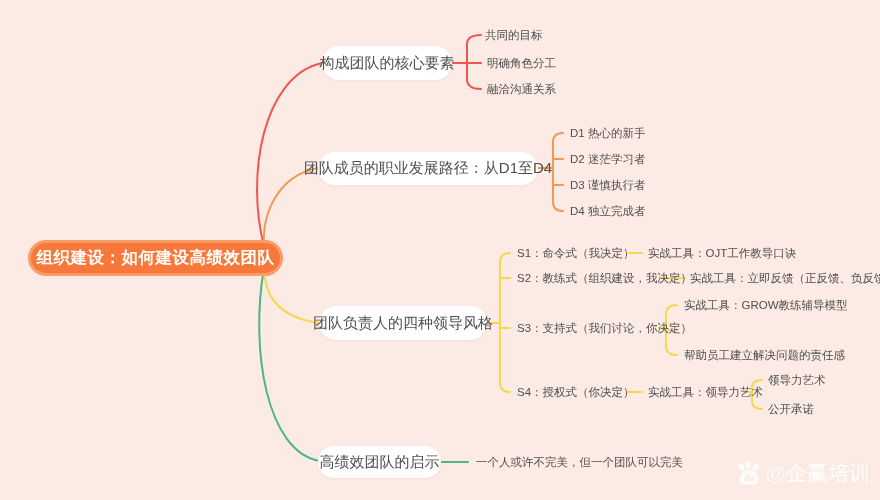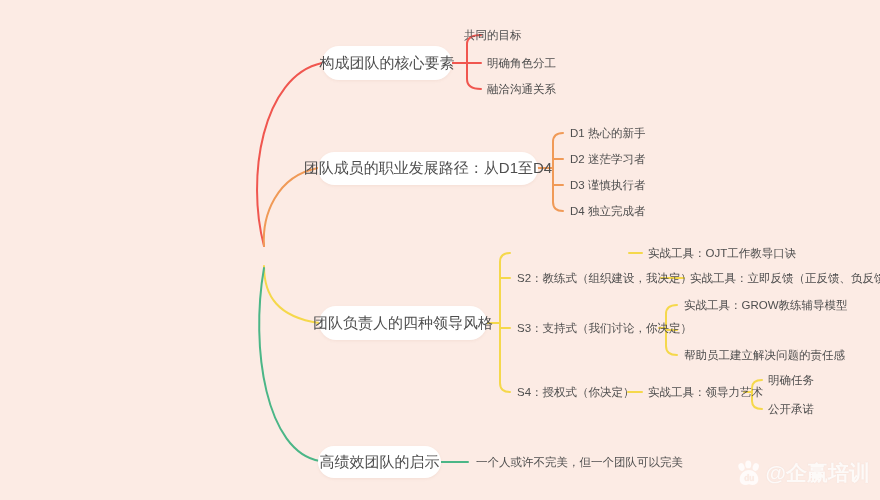--- a/index.html
+++ b/index.html
@@ -88,47 +88,49 @@
       <path d="M 744,392 H 752"></path>
       <path d="M 762,380 Q 752,380 752,388 L 752,401 Q 752,409 762,409"></path>
     </g>
 
     <g stroke="#4bb687">
       <path d="M 320,461 C 266,452 250,348 264,268"></path>
       <path d="M 440,462 H 468"></path>
     </g>
   </svg>
 
+  <div class="central" style="background: rgb(248, 119, 59); border-color: rgb(250, 156, 102);">组织建设：如何建设高绩效团队</div>
 
   <div class="pill" style="left:322px;top:46px;width:130px;height:34px;">构成团队的核心要素</div>
   <div class="pill" style="left:318px;top:152px;width:220px;height:33px;">团队成员的职业发展路径：从D1至D4</div>
   <div class="pill" style="left:318px;top:446px;width:123px;height:32px;">高绩效团队的启示</div>
   <div class="pill" style="left:319px;top:306px;width:168px;height:34px;">团队负责人的四种领导风格</div>
 
-  <div class="leaf" style="left:464px;top:35px;font-family:Liberation Serif, serif;">共同的目标</div>
+  <div class="leaf" style="left:485px;top:35px;font-family:Liberation Serif, serif;">共同的目标</div>
   <div class="leaf" style="left:487px;top:63px;">明确角色分工</div>
   <div class="leaf" style="left:487px;top:89px;">融洽沟通关系</div>
 
   <div class="leaf" style="left:570px;top:133px;">D1 热心的新手</div>
   <div class="leaf" style="left:570px;top:159px;">D2 迷茫学习者</div>
   <div class="leaf" style="left:570px;top:185px;">D3 谨慎执行者</div>
   <div class="leaf" style="left:570px;top:211px;">D4 独立完成者</div>
 
+  <div class="leaf" style="left:517px;top:253px;">S1：命令式（我决定）</div>
   <div class="leaf" style="left:648px;top:253px;">实战工具：OJT工作教导口诀</div>
 
   <div class="leaf" style="left:517px;top:278px;">S2：教练式（组织建设，我决定）</div>
   <div class="leaf" style="left:690px;top:278px;">实战工具：立即反馈（正反馈、负反馈）</div>
 
   <div class="leaf" style="left:517px;top:328px;">S3：支持式（我们讨论，你决定）</div>
   <div class="leaf" style="left:684px;top:305px;">实战工具：GROW教练辅导模型</div>
   <div class="leaf" style="left:684px;top:355px;">帮助员工建立解决问题的责任感</div>
 
   <div class="leaf" style="left:517px;top:392px;">S4：授权式（你决定）</div>
   <div class="leaf" style="left:648px;top:392px;">实战工具：领导力艺术</div>
-  <div class="leaf" style="left:768px;top:380px;">明确任务</div>
+  <div class="leaf" style="left:768px;top:380px;">领导力艺术</div>
   <div class="leaf" style="left:768px;top:409px;">公开承诺</div>
 
   <div class="leaf" style="left:476px;top:462px;">一个人或许不完美，但一个团队可以完美</div>
 
   <div class="watermark">
     <svg class="paw" viewBox="0 0 40 40">
       <g fill="rgba(255,255,255,0.95)">
         <ellipse cx="10" cy="12" rx="4" ry="5.2" transform="rotate(-18 10 12)"></ellipse>
         <ellipse cx="19" cy="8.5" rx="4" ry="5.2"></ellipse>
         <ellipse cx="29" cy="12" rx="4" ry="5.2" transform="rotate(18 29 12)"></ellipse>

